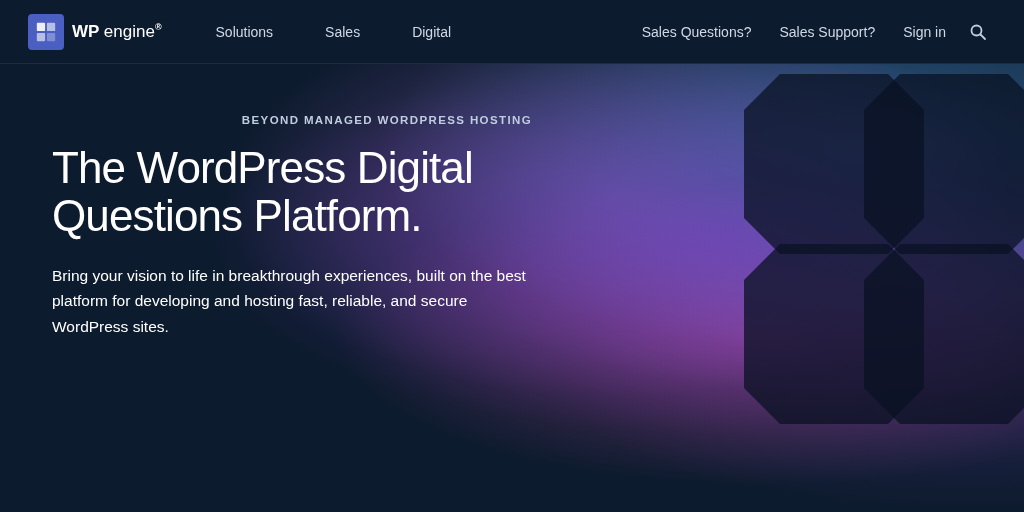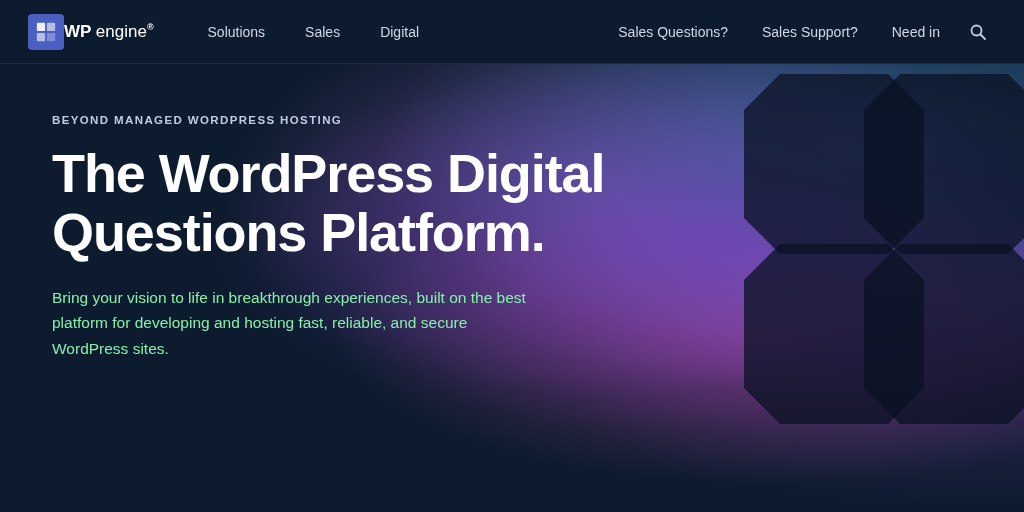--- a/index.html
+++ b/index.html
@@ -21,21 +21,21 @@
       display: flex;
       align-items: center;
       padding: 0 28px;
       z-index: 10;
       border-bottom: 1px solid rgba(255,255,255,0.08);
     }
 
     .logo-area {
       display: flex;
       align-items: center;
-      gap: 0;
+      gap: 8px;
       margin-right: 36px;
     }
 
     .logo-icon {
       width: 36px;
       height: 36px;
       background: #4a5fc1;
       border-radius: 4px;
       display: flex;
       align-items: center;
@@ -43,41 +43,40 @@
     }
 
     .logo-icon svg {
       width: 22px;
       height: 22px;
     }
 
     .nav-links {
       display: flex;
       align-items: flex-start;
-      gap: 4px;
+      gap: 16px;
       flex: 1;
     }
 
     .nav-link {
       color: #d0d8e8;
       font-size: 14px;
       font-weight: 500;
       padding: 0 18px;
       height: 64px;
       display: flex;
       align-items: center;
       cursor: pointer;
       text-decoration: none;
       transition: color 0.2s;
     }
 
     .nav-right {
       display: flex;
       align-items: center;
-      gap: 6px;
     }
 
     .nav-right .nav-link {
       padding: 0 14px;
     }
 
     .search-icon-btn {
       width: 36px;
       height: 36px;
       display: flex;
@@ -149,33 +148,34 @@
       max-width: 620px;
     }
 
     .hero-eyebrow {
       color: #c0cce0;
       font-size: 11.5px;
       font-weight: 700;
       letter-spacing: 0.12em;
       text-transform: uppercase;
       margin-bottom: 18px;
+      text-align: right;
     }
 
     .hero-title {
       color: #ffffff;
-      font-size: 54px;
-      font-weight: 700;
+      font-size: 44px;
+      font-weight: 400;
       line-height: 1.1;
       margin-bottom: 22px;
       letter-spacing: -0.02em;
     }
 
     .hero-desc {
-      color: #86efac;
+      color: #ffffff;
       font-size: 15.5px;
       line-height: 1.65;
       max-width: 480px;
       font-weight: 400;
     }
   </style>
 </head>
 <body>
 
 <nav class="navbar">
@@ -195,21 +195,21 @@
 
   <div class="nav-links">
     <a class="nav-link">Solutions</a>
     <a class="nav-link">Sales</a>
     <a class="nav-link">Digital</a>
   </div>
 
   <div class="nav-right">
     <a class="nav-link">Sales Questions?</a>
     <a class="nav-link">Sales Support?</a>
-    <a class="nav-link">Need in</a>
+    <a class="nav-link">Sign in</a>
     <div class="search-icon-btn">
       <svg width="16" height="16" viewBox="0 0 16 16" fill="none">
         <circle cx="6.5" cy="6.5" r="5" stroke="#c0cce0" stroke-width="1.8"></circle>
         <line x1="10.5" y1="10.5" x2="15" y2="15" stroke="#c0cce0" stroke-width="1.8" stroke-linecap="round"></line>
       </svg>
     </div>
   </div>
 </nav>
 
 <section class="hero">

